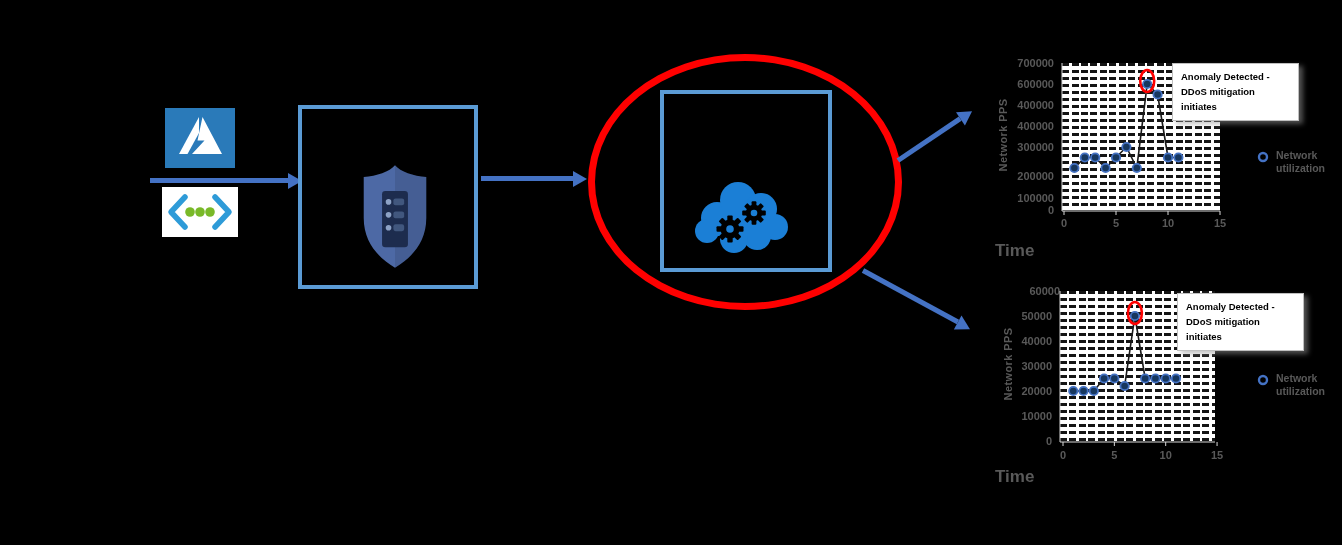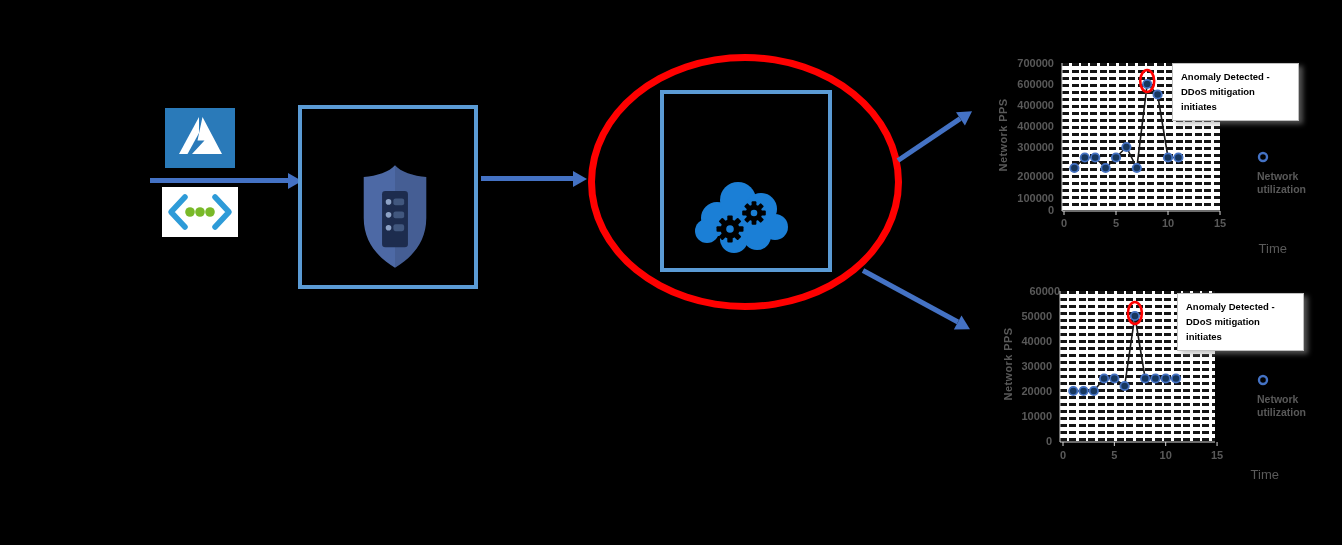--- a/index.html
+++ b/index.html
@@ -22,25 +22,25 @@
   .red-ellipse{position:absolute;border:7px solid var(--red);border-radius:50%;background:transparent;}
   
   .chart{position:absolute;width:347px;height:215px;}
   .plot{position:absolute;background-color:#fff;
         background-image:
           repeating-linear-gradient(90deg, rgba(255,255,255,0) 0 7px, #ffffff 7px 9.5px),
           repeating-linear-gradient(180deg, #141414 0 2.8px, #ffffff 2.8px 7px);}
   .overlay{position:absolute;inset:0;width:100%;height:100%;pointer-events:none;}
   .ytitle{position:absolute;width:140px;text-align:center;transform:rotate(-90deg);
           font-size:11px;font-weight:700;color:var(--axis);letter-spacing:.4px;}
-  .xtitle{position:absolute;text-align:right;font-size:13px;font-weight:400;color:var(--axis);}
+  .xtitle{position:absolute;text-align:left;font-size:17px;font-weight:700;color:var(--axis);}
   .ylabels span,.xlabels span{position:absolute;font-size:11px;font-weight:700;color:var(--axis);}
   .ylabels span{text-align:right;}
   .xlabels span{width:24px;text-align:center;}
-  .legend{position:absolute;left:262px;display:flex;gap:7px;align-items:flex-start;flex-direction:column;}
+  .legend{position:absolute;left:262px;display:flex;gap:7px;align-items:flex-start;}
   .legend svg{margin-top:2px;flex:0 0 auto;}
   .ltext{width:64px;font-size:10.5px;font-weight:600;color:var(--axis);line-height:13px;}
   .callout{position:absolute;width:111px;background:#fff;border:1px solid var(--ann-border);
            box-shadow:4px 3px 5px rgba(150,150,150,.55);padding:5px 6px 6px 8px;z-index:5;
            font-size:9.5px;font-weight:600;color:#000;line-height:15px;}
 </style>
 </head>
 <body>
 
 <div class="canvas">

